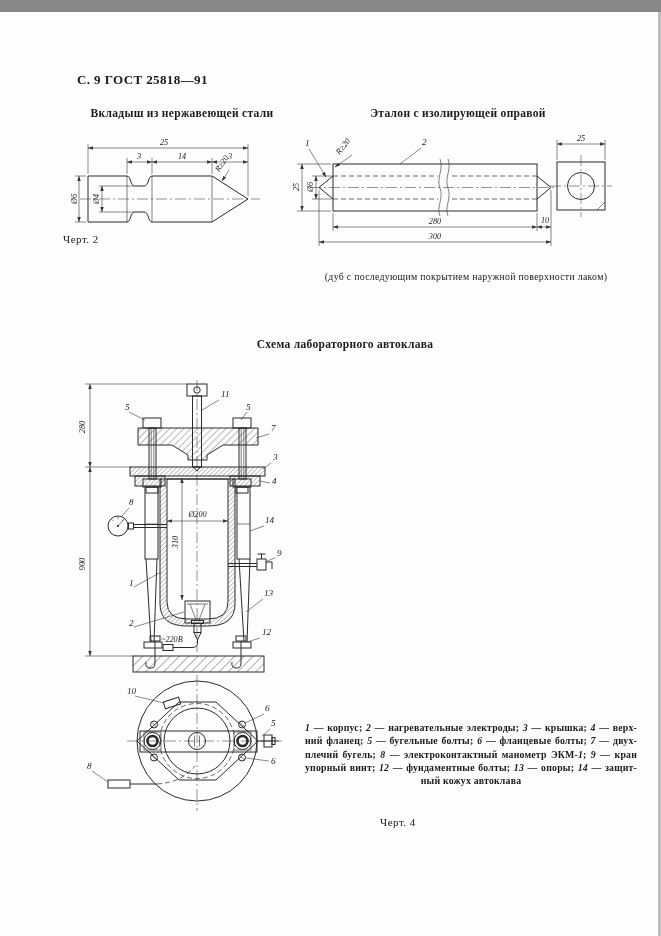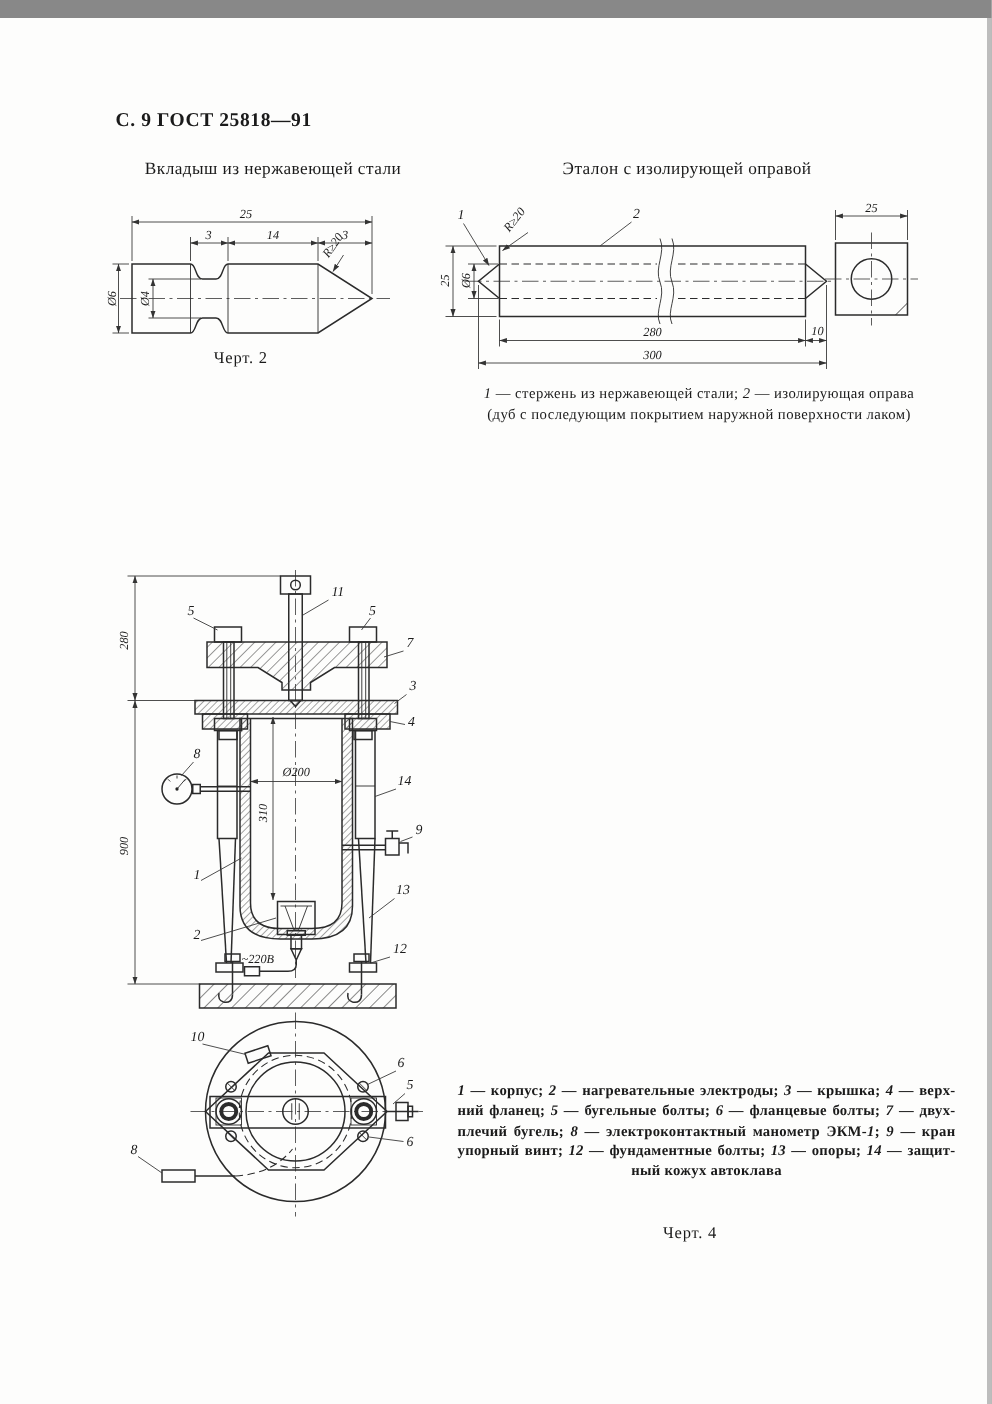--- a/index.html
+++ b/index.html
@@ -4,22 +4,22 @@
 <style>
   html,body{margin:0;padding:0;background:#888;}
   .page{
     position:relative;width:661px;height:936px;margin:12px auto;
     background:#fdfdfc;box-sizing:border-box;
     border-right:3px solid #bdbdbd;border-bottom:4px solid #b5b5b5;
     font-family:"Liberation Serif",serif;color:#1a1a1a;overflow:hidden;
   }
   .abs{position:absolute;}
   .hdr{font-weight:bold;font-size:13px;letter-spacing:.4px;}
-  .fig-title{font-weight:normal;font-size:11.5px;text-align:center;letter-spacing:.3px;}
-  .caption{font-size:11px;text-align:center;letter-spacing:.5px;}
+  .fig-title{font-weight:bold;font-size:11.5px;text-align:center;letter-spacing:.3px;}
+  .caption{font-size:11px;letter-spacing:.5px;}
   .note{font-size:9.8px;text-align:center;letter-spacing:.3px;line-height:14px;}
   .legend{font-size:9.8px;letter-spacing:.2px;line-height:13.3px;font-weight:bold;}
   .legend .jline{text-align:justify;text-align-last:justify;}
   .legend .cline{text-align:center;}
   i{font-style:italic;}
   svg{position:absolute;overflow:visible;}
   svg text{font-family:"Liberation Serif",serif;fill:#1c1c1c;}
   .dim{font-style:italic;font-size:8.2px;}
   .pn{font-style:italic;font-size:9.2px;}
   .ln{stroke:#2b2b2b;stroke-width:1;fill:none;}
@@ -125,23 +125,23 @@
       <line class="th" x1="309" y1="80" x2="317" y2="72"></line>
       <circle class="ln" cx="293" cy="56" r="13.5"></circle>
       <line class="cl" x1="262" y1="56" x2="324" y2="56"></line>
       <line class="cl" x1="293" y1="25" x2="293" y2="87"></line>
       <line class="dl" x1="269" y1="30" x2="269" y2="10"></line>
         <line class="dl" x1="317" y1="30" x2="317" y2="10"></line>
       <line class="dl" x1="269" y1="14" x2="317" y2="14" marker-start="url(#ar)" marker-end="url(#ar)"></line>
       <text class="dim" x="293" y="11" text-anchor="middle">25</text>
     </g>
   </svg>
-  <div class="abs note" style="left:298px;top:244px;width:336px;"><i>1</i> — стержень из нержавеющей стали; <i>2</i> — изолирующая оправа</div>
   <div class="abs note" style="left:298px;top:258px;width:336px;">(дуб с последующим покрытием наружной поверхности лаком)</div>
 
+  <div class="abs fig-title" style="left:225px;top:326px;width:240px;">Схема лабораторного автоклава</div>
 
   <svg style="left:75px;top:362px;" width="235" height="474" viewBox="0 0 235 474">
     <defs>
       <pattern id="h3" width="3.2" height="3.2" patternTransform="rotate(45)" patternUnits="userSpaceOnUse">
         <line x1="0" y1="0" x2="0" y2="3.2" stroke="#3c3c3c" stroke-width=".6"></line>
         </pattern>
       <pattern id="h5" width="5" height="5" patternTransform="rotate(45)" patternUnits="userSpaceOnUse">
         <line x1="0" y1="0" x2="0" y2="5" stroke="#3c3c3c" stroke-width=".7"></line>
         </pattern>
       <pattern id="h6" width="6.5" height="6.5" patternTransform="rotate(45)" patternUnits="userSpaceOnUse">

